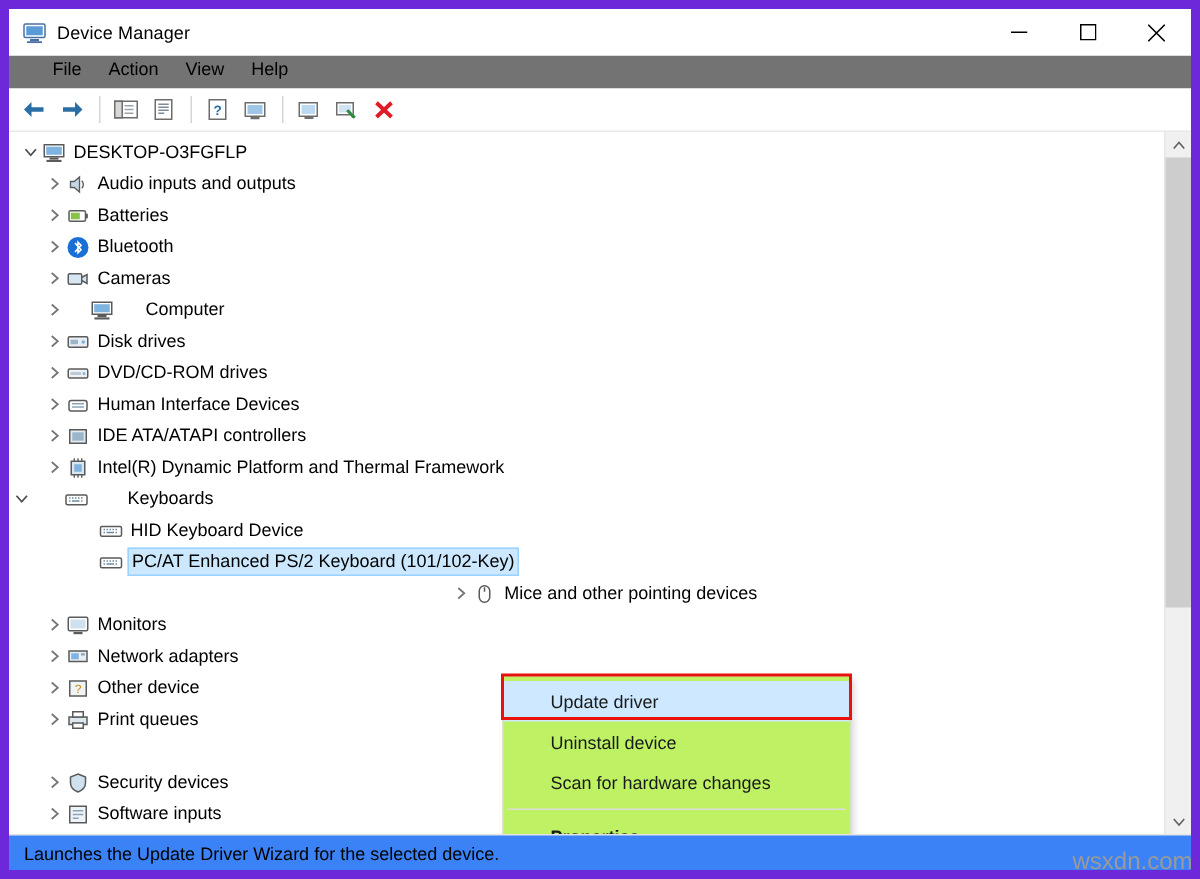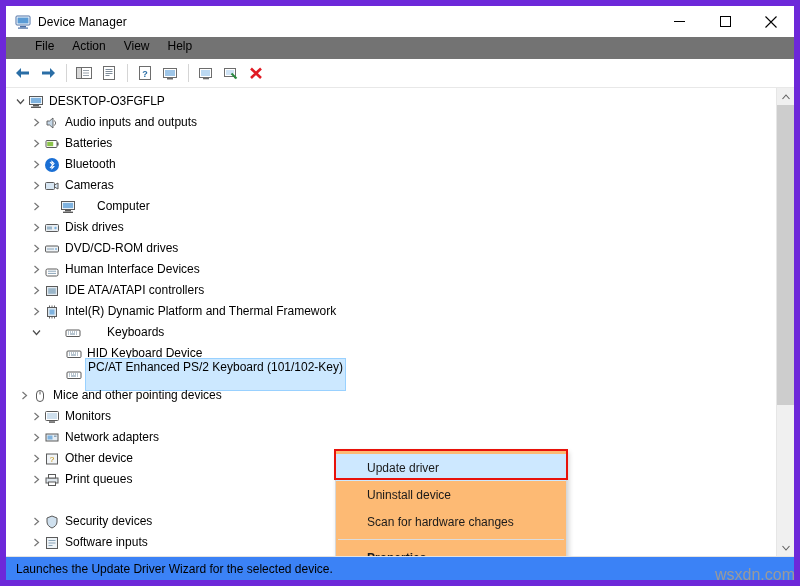--- a/index.html
+++ b/index.html
@@ -132,21 +132,21 @@
   }
   .row-label { line-height: 21px; }
   .row.selected .row-label {
     background: #cce8ff;
     border: 1px solid #99d1ff;
     padding: 0 2px;
     margin: 0 -2px;
     line-height: 17px;
     box-sizing: border-box;
     display: inline-block;
-    height: 33px;
+    height: 19px;
   }
   
   .scrollbar {
     width: 17px;
     background: #f0f0f0;
     border-left: 1px solid #e6e6e6;
     position: relative;
     flex: none;
   }
   .sb-arrow {
@@ -172,21 +172,21 @@
     color: #000000;
     flex: none;
     background: #3b82f6;
   }
   
   .ctxmenu {
     position: absolute;
     left: 329px;
     top: 362px;
     width: 232px;
-    background: #fdba74;
+    background: #bef264;
     border: 1px solid #d7d7d7;
     box-shadow: 2px 2px 5px rgba(0,0,0,0.18);
     padding: 3px 0 4px 0;
     z-index: 20;
     box-sizing: border-box;
   }
   .ctx-item {
     height: 27px;
     display: flex;
     align-items: center;
@@ -453,21 +453,21 @@
         <span class="node-icon">
           <svg width="16" height="16" viewBox="0 0 16 16">
               <rect x="1.5" y="5" width="13" height="6" rx="1" fill="#eef2f5" stroke="#5a5a5a"></rect>
               <rect x="3" y="7" width="7" height="2" fill="#b9c9d6"></rect>
               <circle cx="12" cy="8" r="1" fill="#7fb3e0"></circle>
             </svg>
         </span>
         <span class="row-label">DVD/CD-ROM drives</span>
       </div>
 
-      <div class="row" style="padding-left:22px;align-items:flex-end;">
+      <div class="row" style="padding-left:22px;">
         <span class="twisty">
             <svg width="9" height="9" viewBox="0 0 9 9">
               <path d="M2.5 1 L6.5 4.5 L2.5 8" stroke="#767676" stroke-width="1.2" fill="none"></path>
             </svg>
           </span>
         <span class="node-icon">
           <svg width="16" height="16" viewBox="0 0 16 16">
               <rect x="2" y="5" width="12" height="7" rx="1.5" fill="#ffffff" stroke="#5a5a5a"></rect>
               <path d="M4 7.2 h8 M4 9.4 h8" stroke="#8aa4b8" stroke-width="1"></path>
             </svg>
@@ -499,21 +499,21 @@
         <span class="node-icon">
           <svg width="16" height="16" viewBox="0 0 16 16">
               <rect x="3.5" y="3.5" width="9" height="9" fill="#dbe6ef" stroke="#5a5a5a"></rect>
               <rect x="5.5" y="5.5" width="5" height="5" fill="#7fb3e0"></rect>
               <path d="M5.5 3.5 v-2 M8 3.5 v-2 M10.5 3.5 v-2 M5.5 12.5 v2 M8 12.5 v2 M10.5 12.5 v2" stroke="#5a5a5a" stroke-width="0.9"></path>
             </svg>
         </span>
         <span class="row-label">Intel(R) Dynamic Platform and Thermal Framework</span>
       </div>
 
-      <div class="row" style="padding-left:22px;gap:21px;">
+      <div class="row" style="gap:21px;">
         <span class="twisty">
             <svg width="9" height="9" viewBox="0 0 9 9">
               <path d="M1 2.5 L4.5 6.5 L8 2.5" stroke="#4d4d4d" stroke-width="1.2" fill="none"></path>
             </svg>
           </span>
         <span class="node-icon">
           <svg width="16" height="16" viewBox="0 0 16 16">
               <rect x="1" y="5" width="14" height="6.5" rx="1" fill="#ffffff" stroke="#5a5a5a"></rect>
               <path d="M3 7 h1 M5 7 h1 M7 7 h1 M9 7 h1 M11 7 h1 M3 9 h1 M5 9 h5 M11 9 h1" stroke="#6f8aa0" stroke-width="1"></path>
             </svg>
@@ -534,21 +534,21 @@
       <div class="row selected" style="padding-left:60px;">
         <span class="node-icon">
           <svg width="16" height="16" viewBox="0 0 16 16">
               <rect x="1" y="5" width="14" height="6.5" rx="1" fill="#ffffff" stroke="#5a5a5a"></rect>
               <path d="M3 7 h1 M5 7 h1 M7 7 h1 M9 7 h1 M11 7 h1 M3 9 h1 M5 9 h5 M11 9 h1" stroke="#6f8aa0" stroke-width="1"></path>
             </svg>
         </span>
         <span class="row-label">PC/AT Enhanced PS/2 Keyboard (101/102-Key)</span>
       </div>
 
-      <div class="row" style="padding-left:10px;">
+      <div class="row" style="padding-left:22px;justify-content:center;">
         <span class="twisty">
             <svg width="9" height="9" viewBox="0 0 9 9">
               <path d="M2.5 1 L6.5 4.5 L2.5 8" stroke="#767676" stroke-width="1.2" fill="none"></path>
             </svg>
           </span>
         <span class="node-icon">
           <svg width="16" height="16" viewBox="0 0 16 16">
               <rect x="4.5" y="2.5" width="7" height="11" rx="3.5" fill="#ffffff" stroke="#5a5a5a"></rect>
               <path d="M8 3.5 v3" stroke="#5a5a5a"></path>
             </svg>

